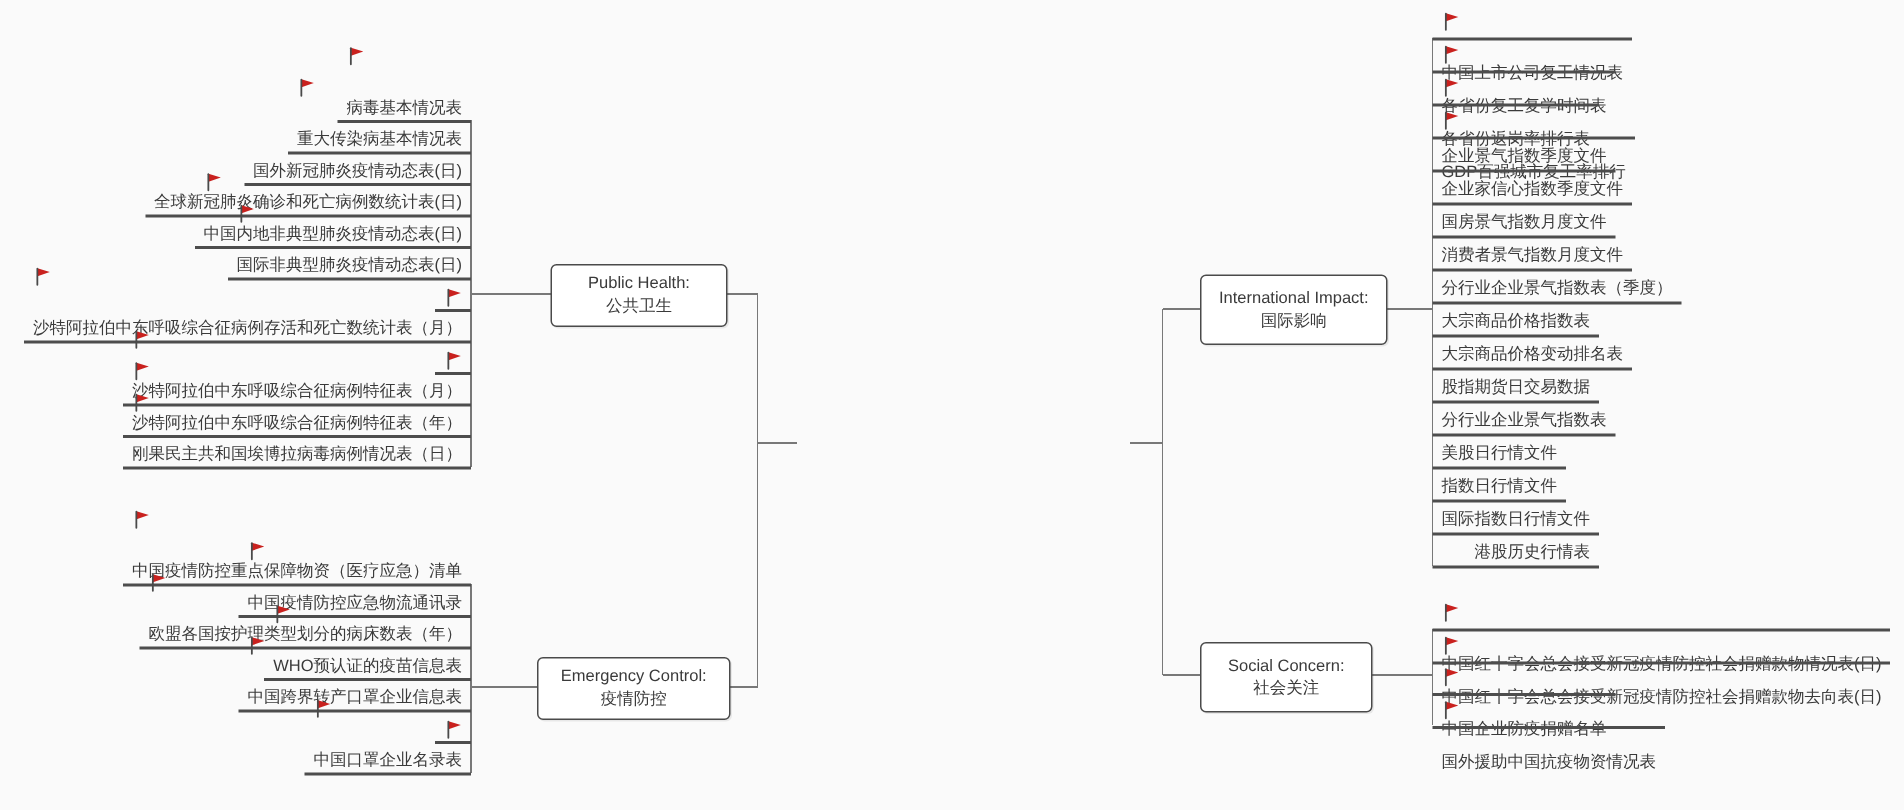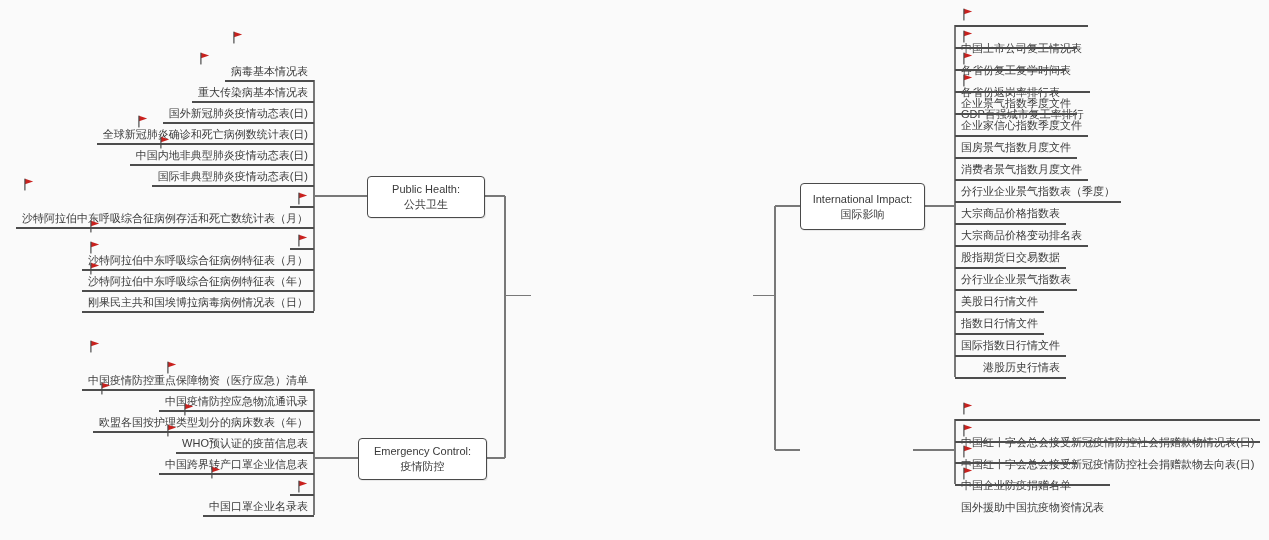--- a/index.html
+++ b/index.html
@@ -56,20 +56,24 @@
     <div>公共卫生</div>
   </div>
   <div class="node branch" style="left: 358px; top: 438px; width: 127px; height: 40px;">
     <div>Emergency Control:</div>
     <div>疫情防控</div>
   </div>
   <div class="node branch" style="left: 800px; top: 183px; width: 123px; height: 45px;">
     <div>International Impact:</div>
     <div>国际影响</div>
   </div>
+  <div class="node branch" style="left: 800px; top: 428px; width: 113px; height: 45px;">
+    <div>Social Concern:</div>
+    <div>社会关注</div>
+  </div>
 <div class="leaf left" style="top: 63px; right: 955px;">
       <span class="flag">
         <svg width="12" height="13" viewBox="0 0 12 13">
           <path d="M3 0.8 L11.2 3.4 L3 6.2 Z" fill="#c9211e"></path>
           <rect x="2.3" y="0.5" width="1.2" height="12" rx="0.6" fill="#4a4a4a"></rect>
         </svg>
       </span>
       <span>病毒基本情况表</span>
     </div>
     <div class="leaf left" style="top: 84px; right: 955px;">

